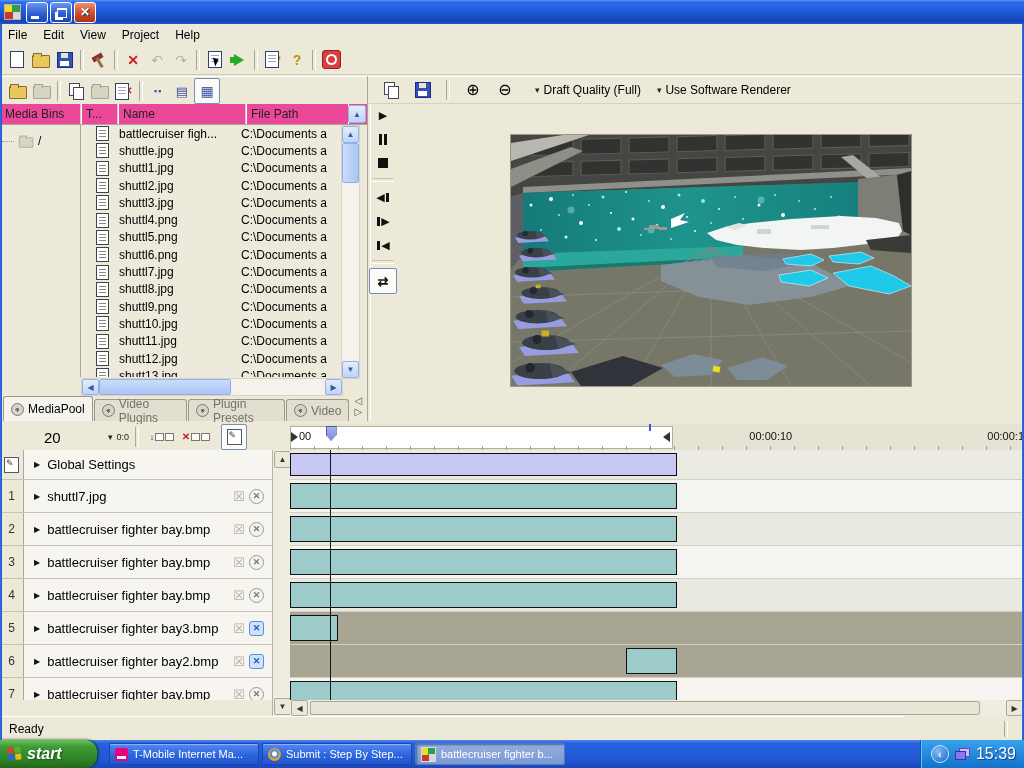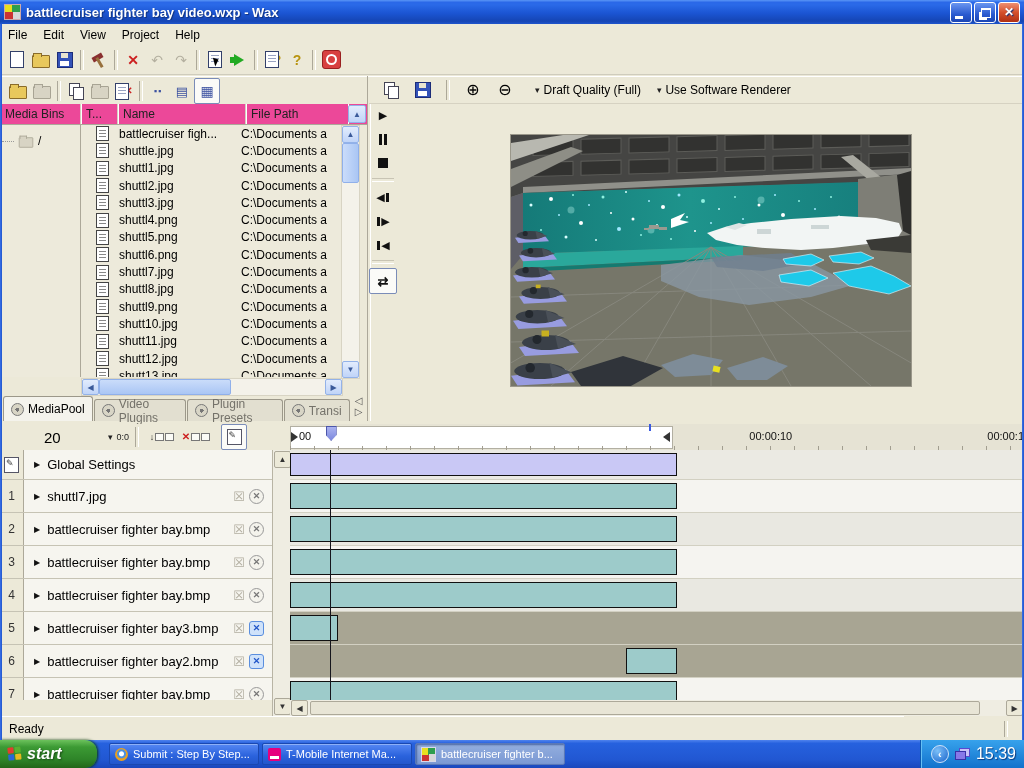--- a/index.html
+++ b/index.html
@@ -166,21 +166,20 @@
   .netico::after{content:"";position:absolute;left:0;bottom:0;width:9px;height:7px;background:#8878e8;border:1px solid #3a30a8}
   #clock{color:#fff;font-size:16px;text-shadow:1px 1px 1px #0a3a80}
 </style>
 </head>
 <body>
 
 <div id="screen">
 
   <div class="abs" id="titlebar">
     <span class="appico"></span>
-    <span id="caption">battlecruiser fighter bay video.wxp - Wax</span>
     <span class="capbtns">
       <span class="cbtn">
           <i class="min-glyph"></i>
         </span>
       <span class="cbtn">
           <i class="rst-glyph"></i>
         </span>
       <span class="cbtn close">✕</span>
     </span>
   </div>
@@ -408,21 +407,21 @@
     <span class="tlabel">Video Plugins</span>
   </div>
 
   <div class="tab">
     <span class="reel"></span>
     <span class="tlabel">Plugin Presets</span>
   </div>
 
   <div class="tab">
     <span class="reel"></span>
-    <span class="tlabel">Transi</span>
+    <span class="tlabel">Video</span>
   </div>
 <span class="tabnav">◁ ▷</span>
     </div>
 
   <div class="abs" id="vsplit"></div>
 
   <div class="abs" id="pv-toolbar">
     <span class="tbtn">
         <span class="i-copy"></span>
       </span>
@@ -829,27 +828,27 @@
       <span class="flag">
         <i style="background:#e23d2e"></i>
           <i style="background:#58b030"></i>
           <i style="background:#2a66d8"></i>
           <i style="background:#e8b820"></i>
       </span>
       <span>start</span>
     </div>
     <div id="tasks">
   <div class="task">
+    <span class="ticon ti0"></span>
+    <span class="tlabel2">T-Mobile Internet Ma...</span>
+  </div>
+
+  <div class="task">
     <span class="ticon ti1"></span>
     <span class="tlabel2">Submit : Step By Step...</span>
-  </div>
-
-  <div class="task">
-    <span class="ticon ti0"></span>
-    <span class="tlabel2">T-Mobile Internet Ma...</span>
   </div>
 
   <div class="task on">
     <span class="ticon ti2"></span>
     <span class="tlabel2">battlecruiser fighter b...</span>
   </div>
 </div>
     <div id="tray">
       <span class="chev">‹</span>
       <span class="netico"></span>

